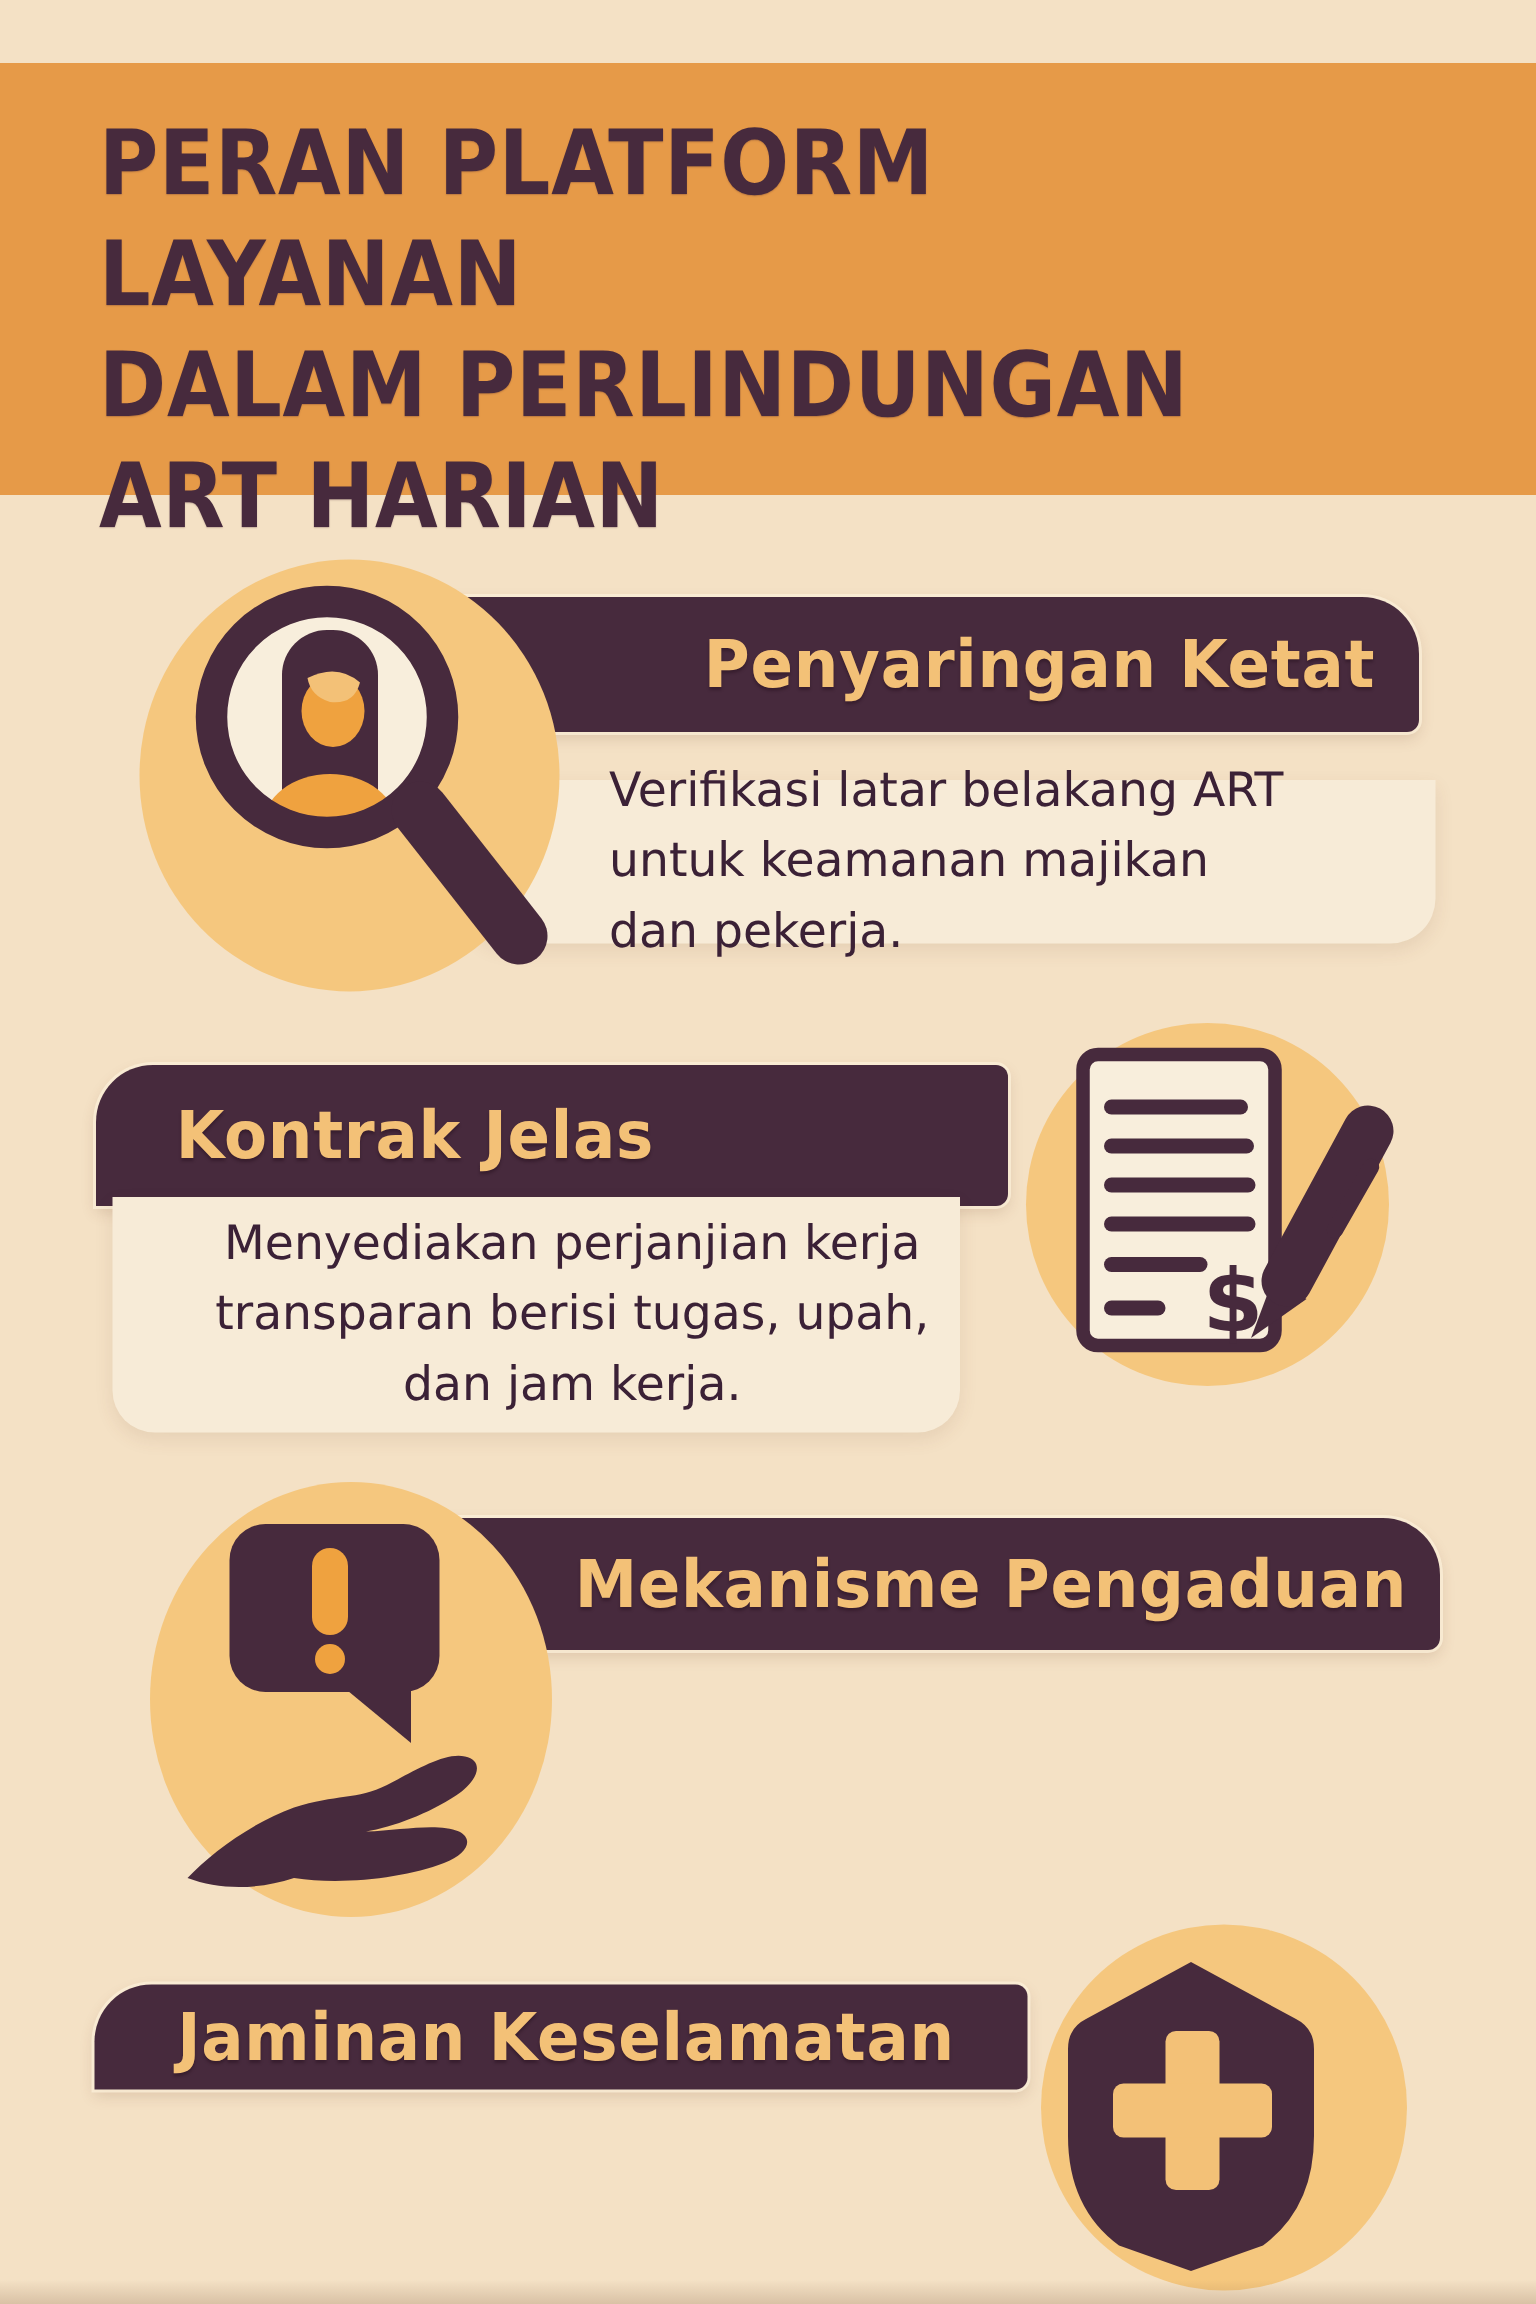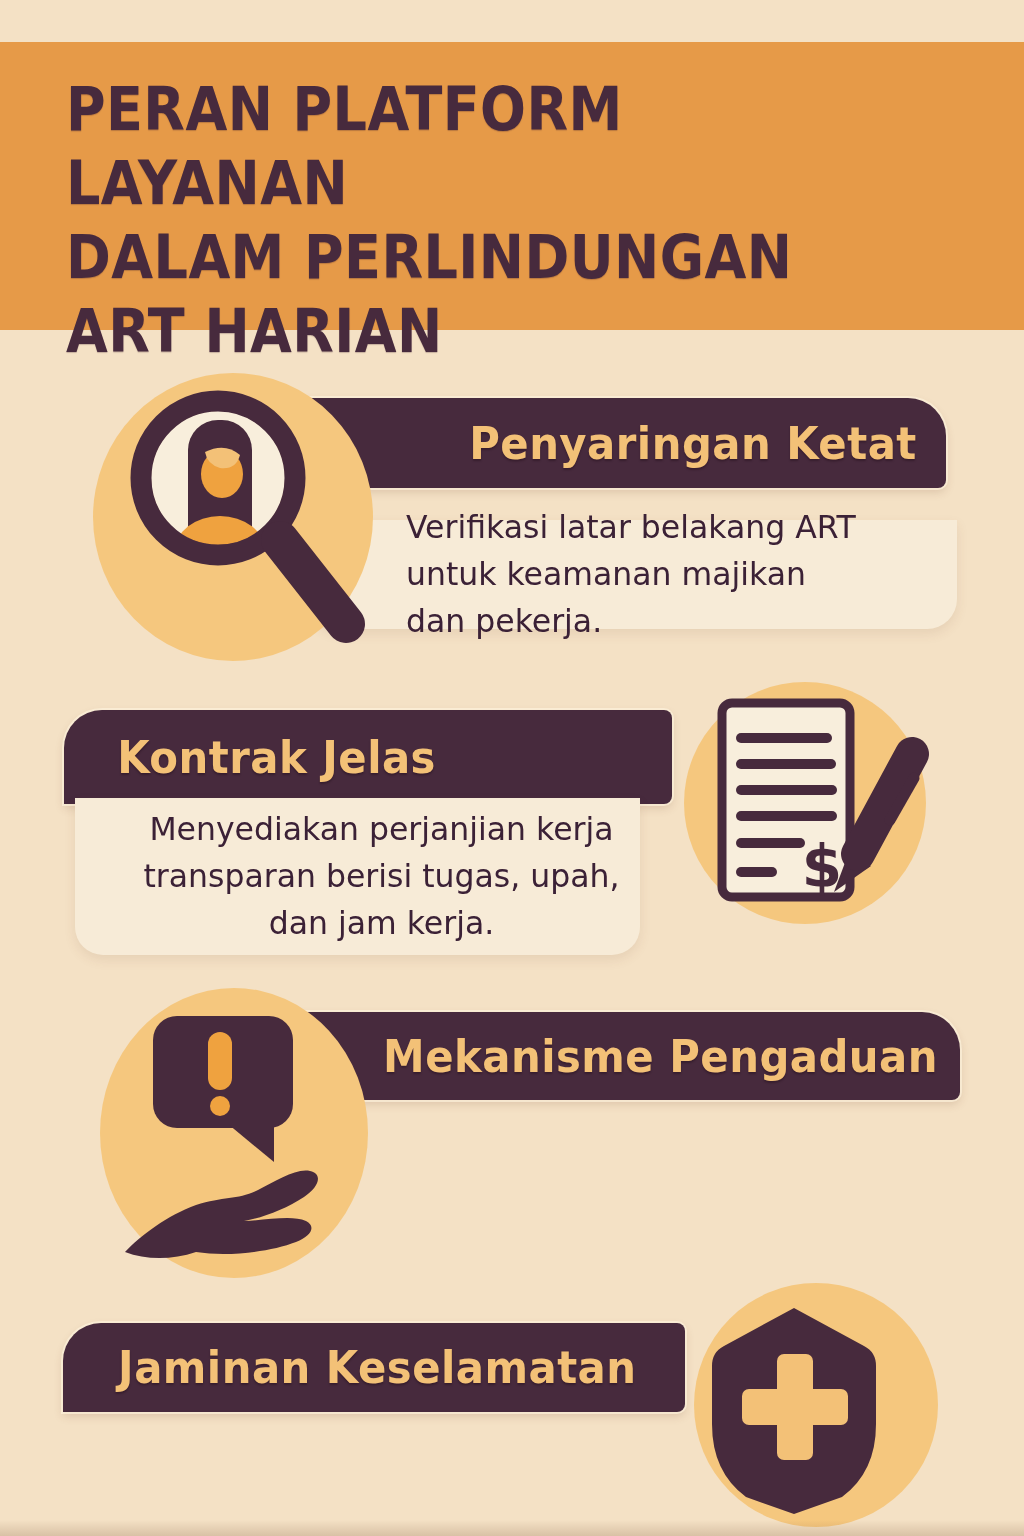--- a/index.html
+++ b/index.html
@@ -46,21 +46,21 @@
   .s2-banner{left:64px;top:710px;width:608px;height:94px;border-radius:38px 8px 8px 0;}
   .s2-banner .banner-title{padding-left:56px;}
   .s2-panel{left:75px;top:798px;width:565px;height:157px;border-radius:0 0 28px 28px;text-align:center;}
   .s2-panel .desc{padding-left:48px;}
   
   .s3-banner{left:290px;top:1012px;width:670px;height:88px;border-radius:0 38px 8px 0;}
   .s3-banner .banner-title{padding-left:98px;}
   .s3-panel{left:310px;top:1100px;width:647px;height:157px;border-radius:0 0 30px 30px;}
   .s3-panel .desc{padding-left:96px;}
   
-  .s4-banner{left:63px;top:1323px;width:622px;height:89px;border-radius:38px 8px 8px 0;text-align:center;}
+  .s4-banner{left:63px;top:1323px;width:622px;height:70px;border-radius:38px 8px 8px 0;text-align:center;}
   .s4-banner .banner-title{padding-left:58px;}
   .s4-panel{left:70px;top:1408px;width:600px;height:112px;border-radius:0 0 26px 26px;}
   .s4-panel .desc{padding-left:55px;}
 
   .icons-overlay{position:absolute;left:0;top:0;width:1024px;height:1536px;pointer-events:none;}
   .bottom-shade{position:absolute;left:0;bottom:0;width:1024px;height:16px;
     background:linear-gradient(rgba(120,80,50,0),rgba(120,80,50,.22));}
 </style>
 </head>
 <body>

